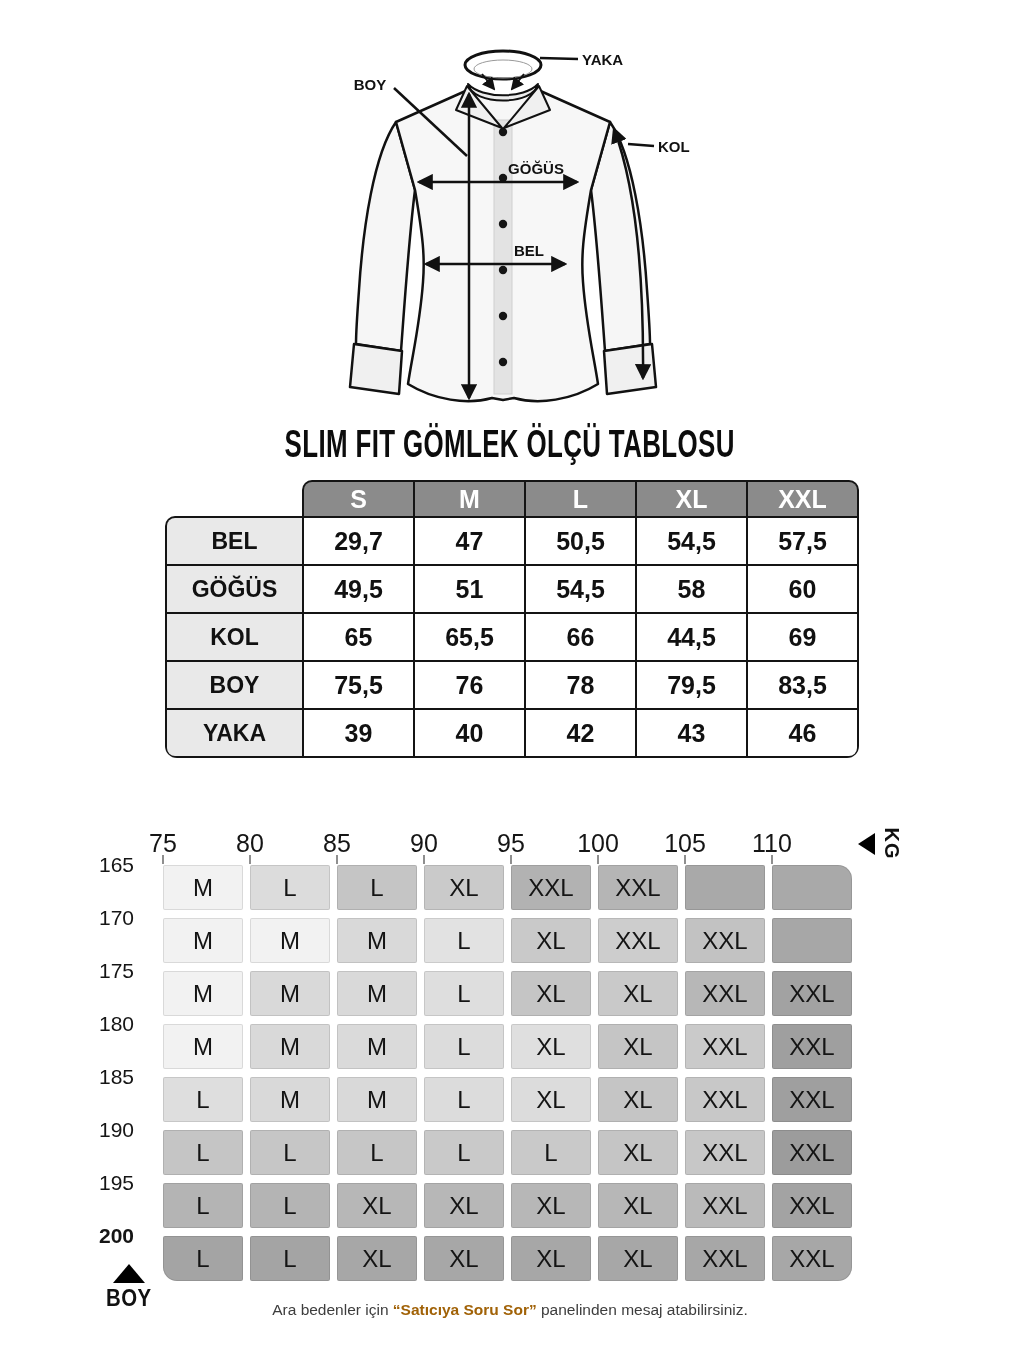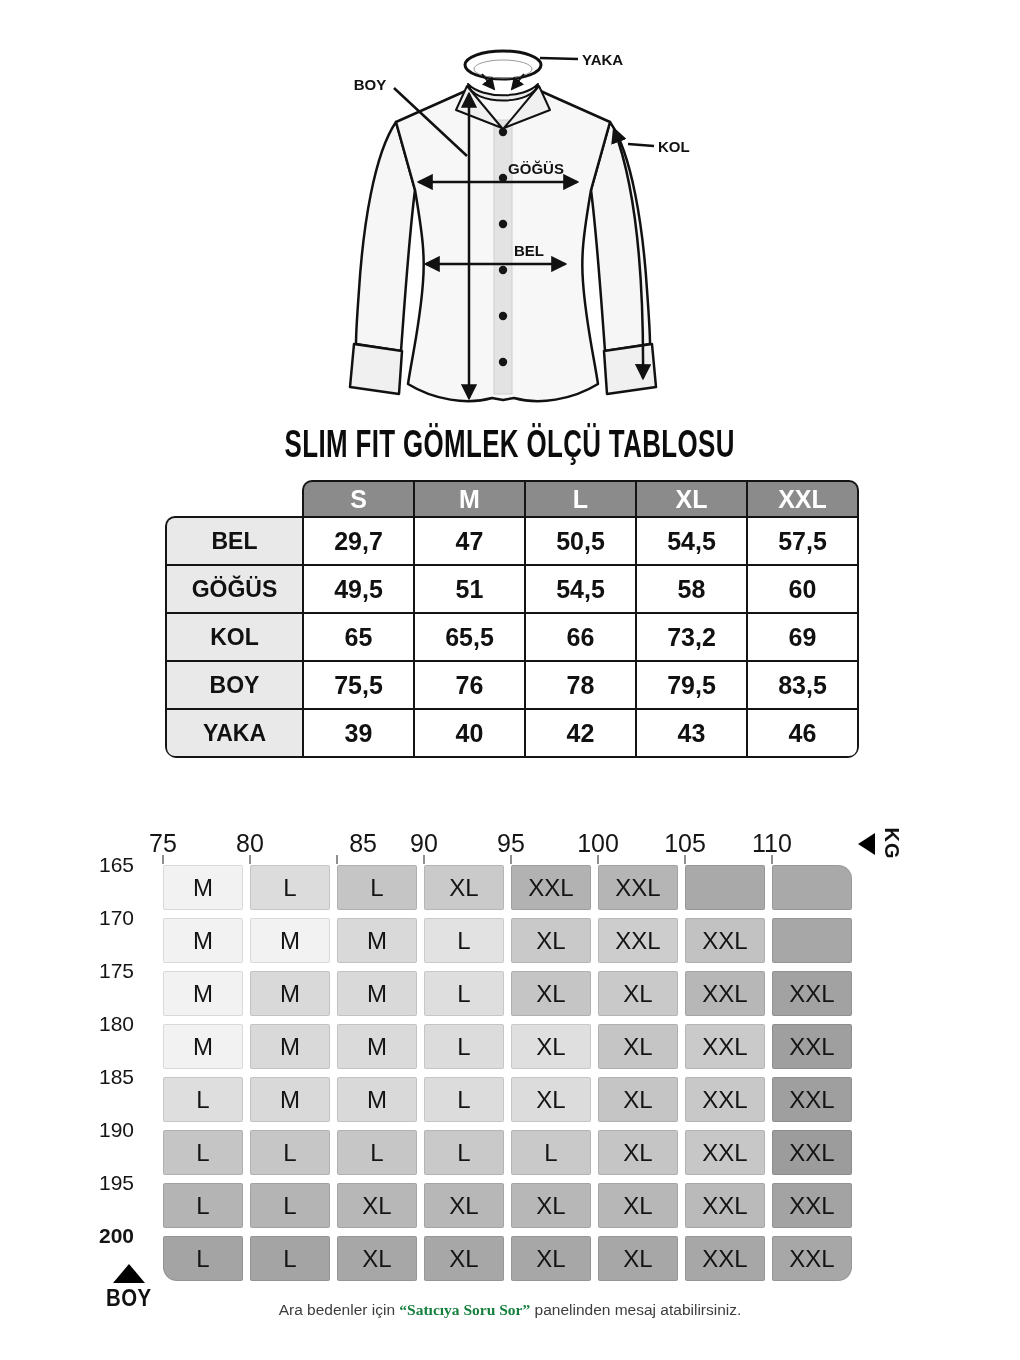--- a/index.html
+++ b/index.html
@@ -49,21 +49,21 @@
            border:1px solid rgba(0,0,0,.10);border-radius:2px;box-sizing:border-box;}
 
   .boy-marker{position:absolute;left:98px;top:1264px;width:62px;text-align:center;}
   .boy-tri{width:0;height:0;border-left:16px solid transparent;border-right:16px solid transparent;
            border-bottom:19px solid #000;margin:0 auto 1px;}
   .boy-text{display:inline-block;font-weight:800;font-size:24px;transform:scaleX(.85);letter-spacing:.5px;}
 
   
   .footer{position:absolute;left:0;width:100%;top:1301px;text-align:center;
           font-size:15.5px;color:#3d3d3d;}
-  .footer .fb{font-weight:700;color:#15803d;font-family:Liberation Serif, serif;}
+  .footer .fb{font-weight:700;color:#a16207;}
 </style>
 </head>
 <body>
 
 <div class="page">
 
   <svg class="shirt" width="380" height="400" viewBox="0 0 380 400">
     <defs>
       <marker id="ahE" viewBox="0 0 10 10" refX="8.5" refY="5" markerWidth="6.5" markerHeight="6.5" orient="auto">
         <path d="M0,0 L10,5 L0,10 Z" fill="#111"></path>
@@ -146,21 +146,21 @@
       <div class="st-label" style="background: rgb(233, 233, 233);">GÖĞÜS</div>
       <div class="st-cell">49,5</div>
       <div class="st-cell">51</div>
       <div class="st-cell">54,5</div>
       <div class="st-cell">58</div>
       <div class="st-cell">60</div>
       <div class="st-label" style="background: rgb(233, 233, 233);">KOL</div>
       <div class="st-cell">65</div>
       <div class="st-cell">65,5</div>
       <div class="st-cell">66</div>
-      <div class="st-cell">73,2</div>
+      <div class="st-cell">44,5</div>
       <div class="st-cell">69</div>
       <div class="st-label" style="background: rgb(233, 233, 233);">BOY</div>
       <div class="st-cell">75,5</div>
       <div class="st-cell">76</div>
       <div class="st-cell">78</div>
       <div class="st-cell">79,5</div>
       <div class="st-cell">83,5</div>
       <div class="st-label" style="background: rgb(233, 233, 233); border-bottom-left-radius: 8px;">YAKA</div>
       <div class="st-cell">39</div>
       <div class="st-cell">40</div>
@@ -168,21 +168,21 @@
       <div class="st-cell">43</div>
       <div class="st-cell" style="border-bottom-right-radius: 8px;">46</div>
     </div>
 
 
   <div class="kg-axis">
       <div class="kg-num" style="left: -40px;">75</div>
       <div class="kg-tick" style="left: -1px; background: rgb(143, 143, 143);"></div>
       <div class="kg-num" style="left: 47px;">80</div>
       <div class="kg-tick" style="left: 86px; background: rgb(143, 143, 143);"></div>
-      <div class="kg-num" style="left: 134px; text-align: right;">85</div>
+      <div class="kg-num" style="left: 134px;">85</div>
       <div class="kg-tick" style="left: 173px; background: rgb(143, 143, 143);"></div>
       <div class="kg-num" style="left: 221px;">90</div>
       <div class="kg-tick" style="left: 260px; background: rgb(143, 143, 143);"></div>
       <div class="kg-num" style="left: 308px;">95</div>
       <div class="kg-tick" style="left: 347px; background: rgb(143, 143, 143);"></div>
       <div class="kg-num" style="left: 395px;">100</div>
       <div class="kg-tick" style="left: 434px; background: rgb(143, 143, 143);"></div>
       <div class="kg-num" style="left: 482px;">105</div>
       <div class="kg-tick" style="left: 521px; background: rgb(143, 143, 143);"></div>
       <div class="kg-num" style="left: 569px;">110</div>

